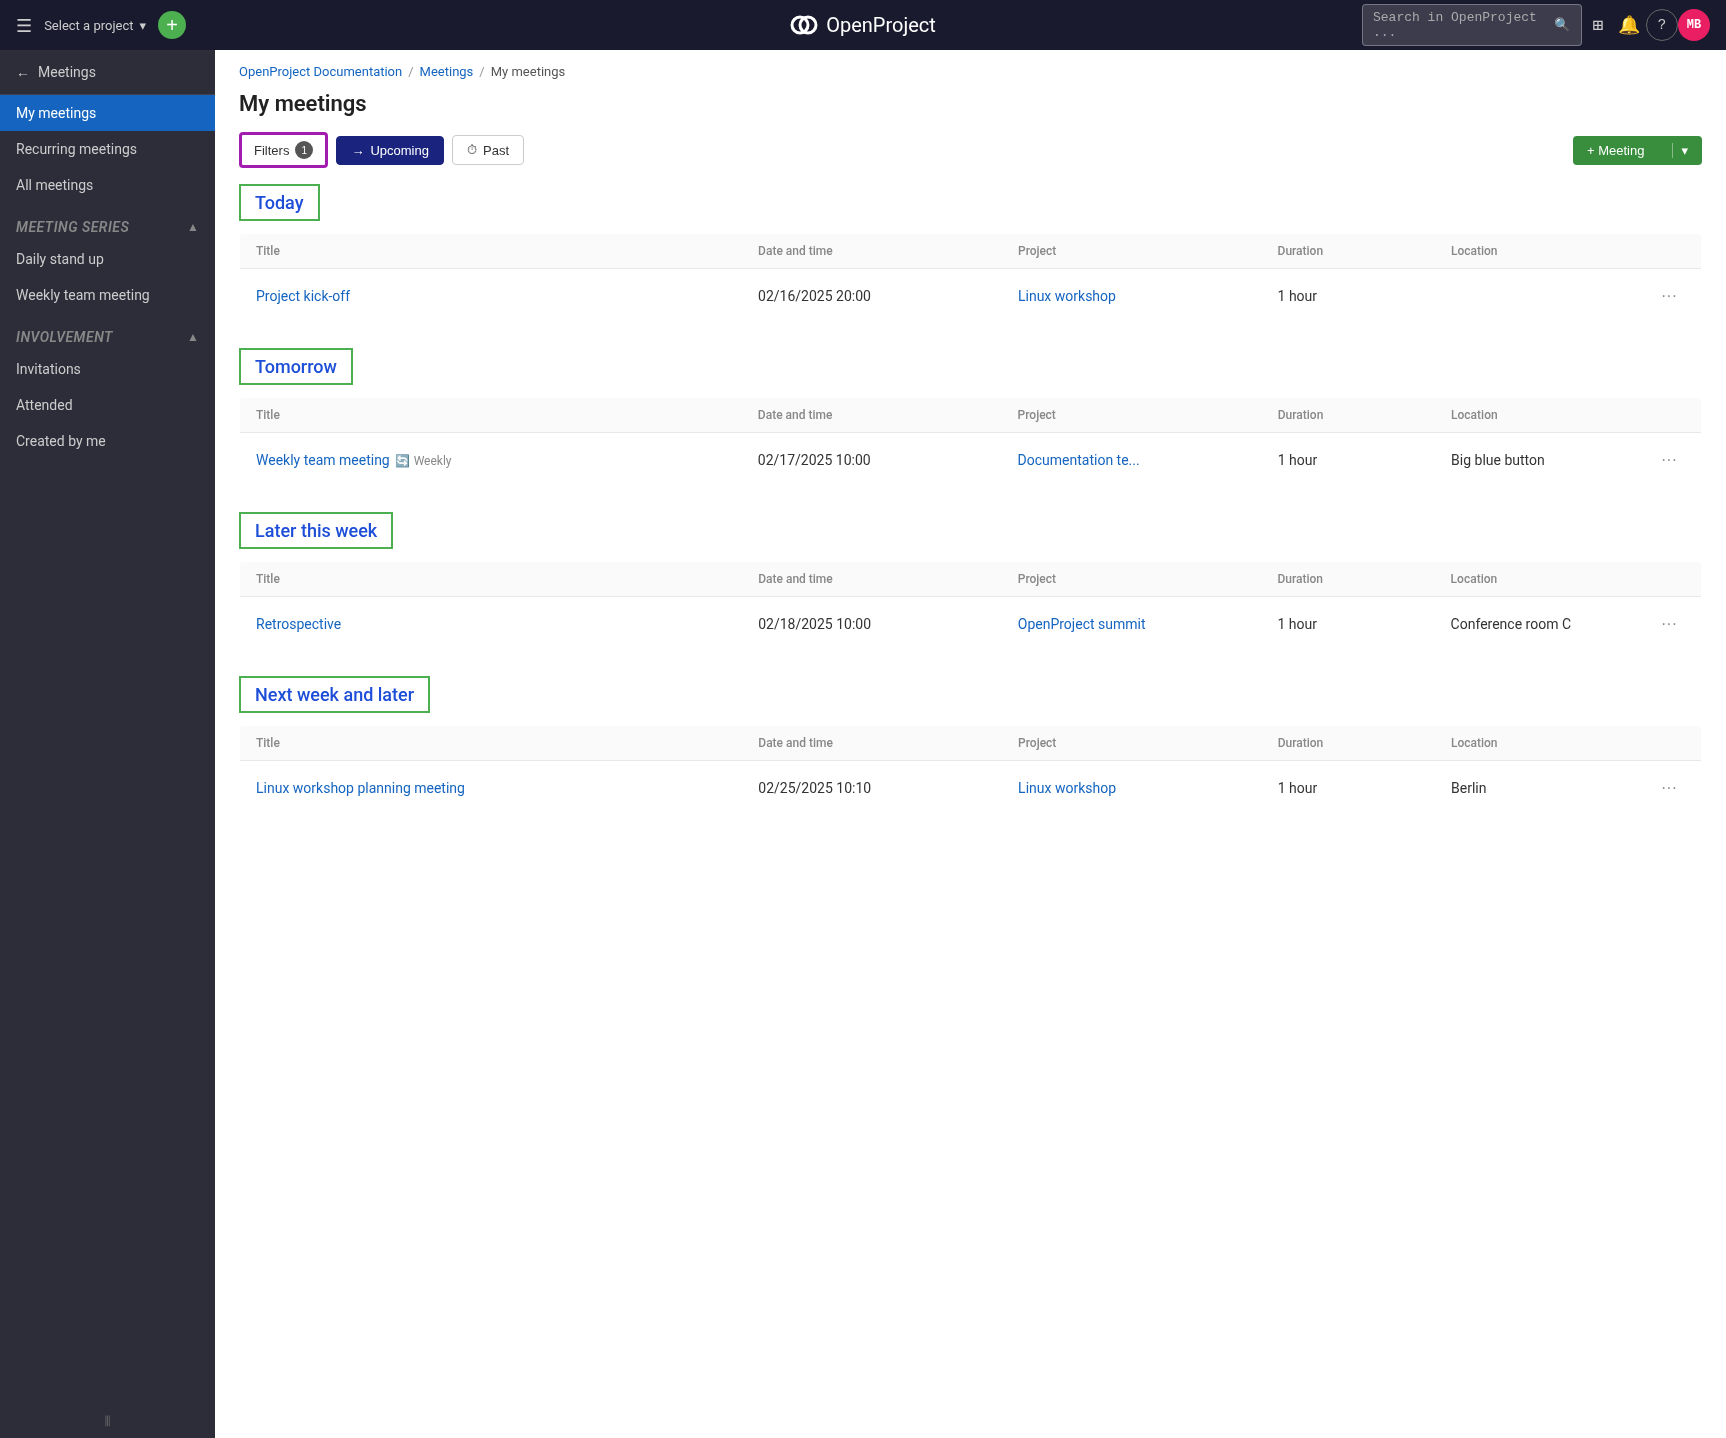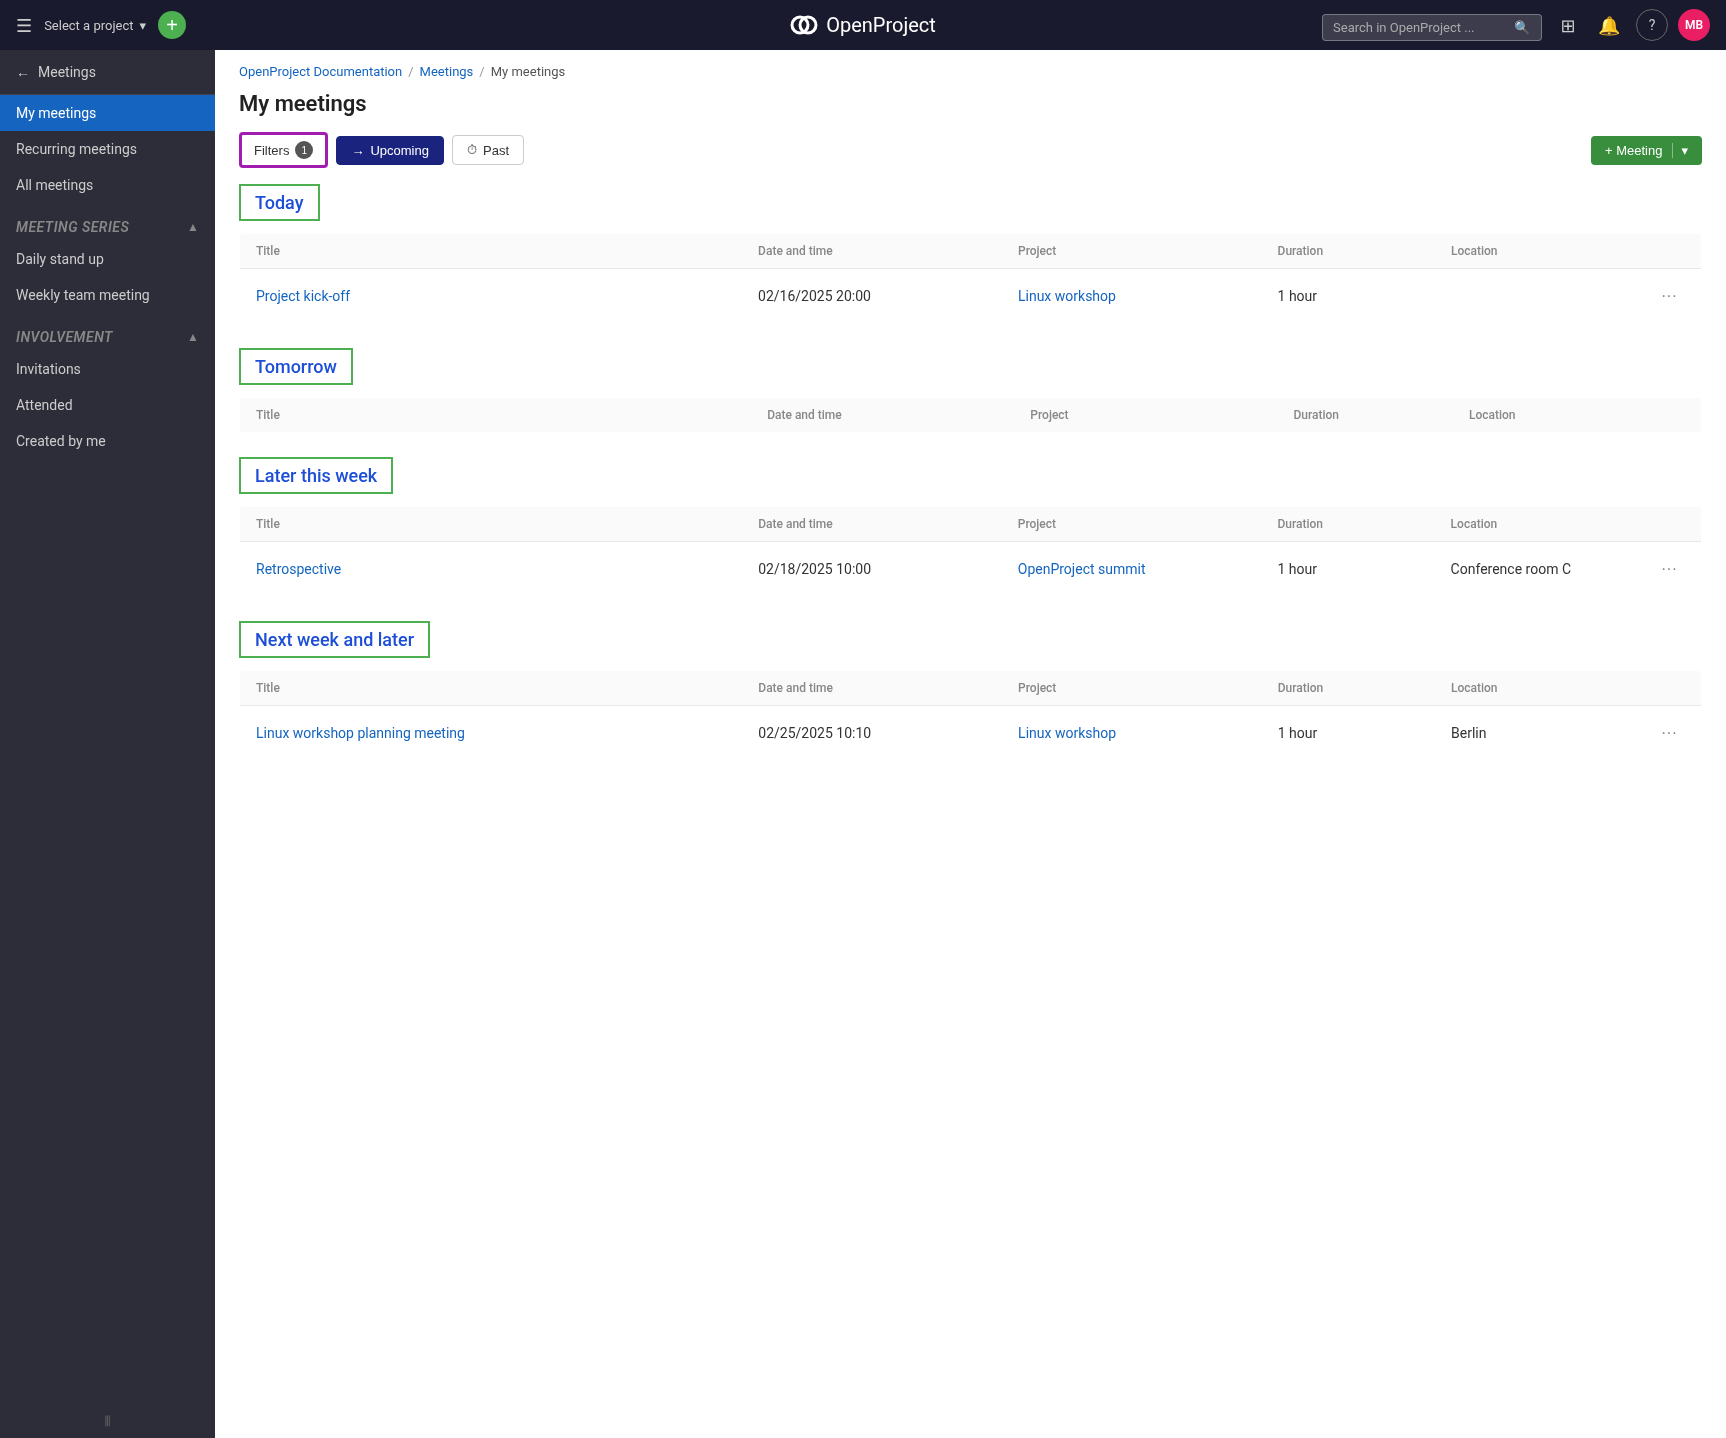--- a/index.html
+++ b/index.html
@@ -14,21 +14,21 @@
       height: 50px;
       flex-shrink: 0;
     }
     .top-nav-left { display: flex; align-items: center; gap: 12px; flex: 1; }
     .hamburger-icon { color: #ccc; cursor: pointer; font-size: 18px; }
     .project-selector { color: #ccc; cursor: pointer; display: flex; align-items: center; gap: 6px; font-size: 13px; }
     .add-btn { background: #4caf50; color: white; border: none; border-radius: 50%; width: 28px; height: 28px; cursor: pointer; font-size: 20px; display: flex; align-items: center; justify-content: center; line-height: 1; }
     .top-nav-center { flex: 1; display: flex; justify-content: center; align-items: flex-start; }
     .logo { display: flex; align-items: center; gap: 8px; }
     .logo-text { color: white; font-size: 20px; font-weight: 400; }
-    .top-nav-right { flex: 1; display: flex; align-items: flex-end; justify-content: flex-end; gap: 10px; }
+    .top-nav-right { flex: 1; display: flex; align-items: center; justify-content: flex-end; gap: 0; font-family: Liberation Mono, monospace; }
     .search-box { background: rgba(255,255,255,0.15); border: 1px solid rgba(255,255,255,0.3); border-radius: 4px; padding: 5px 10px; color: #ccc; font-size: 13px; display: flex; align-items: center; gap: 8px; cursor: pointer; width: 220px; }
     .nav-icon-btn { color: #ccc; cursor: pointer; font-size: 18px; width: 32px; height: 32px; display: flex; align-items: center; justify-content: center; border-radius: 50%; }
     .avatar { background: #e91e63; color: white; border-radius: 50%; width: 32px; height: 32px; display: flex; align-items: center; justify-content: center; font-size: 12px; font-weight: 600; cursor: pointer; }
 
     
     .main-layout { display: flex; flex: 1; overflow: hidden; }
 
     
     .sidebar { background: #2d2d3a; width: 215px; flex-shrink: 0; display: flex; flex-direction: column; overflow-y: auto; }
     .sidebar-back { display: flex; align-items: center; gap: 8px; padding: 14px 16px; color: #ccc; cursor: pointer; font-size: 14px; border-bottom: 1px solid rgba(255,255,255,0.1); }
@@ -45,21 +45,21 @@
     .breadcrumb a { color: #1565c0; text-decoration: none; cursor: pointer; }
     .breadcrumb-sep { color: #999; }
     .page-title { font-size: 22px; font-weight: 600; padding: 4px 24px 16px; color: #222; }
 
     
     .filters-bar { display: flex; align-items: center; gap: 8px; padding: 0 24px 16px; }
     .filter-btn { border: 3px solid #a21caf; background: white; border-radius: 4px; padding: 6px 12px; cursor: pointer; font-size: 13px; display: flex; align-items: center; gap: 6px; color: #333; }
     .filter-badge { background: #555; color: white; border-radius: 50%; width: 18px; height: 18px; font-size: 10px; display: flex; align-items: center; justify-content: center; }
     .tab-btn { border: 1px solid #ccc; background: white; border-radius: 4px; padding: 6px 14px; cursor: pointer; font-size: 13px; display: flex; align-items: center; gap: 6px; color: #333; }
     .tab-btn.active { background: #1a237e; color: white; border-color: #1a237e; }
-    .add-meeting-btn { margin-left: auto; background: #388e3c; color: white; border: none; border-radius: 4px; padding: 7px 14px; cursor: pointer; font-size: 13px; display: flex; align-items: center; gap: 6px; }
+    .add-meeting-btn { margin-left: auto; background: #388e3c; color: white; border: none; border-radius: 4px; padding: 7px 14px; cursor: pointer; font-size: 13px; display: flex; align-items: center; gap: 24px; }
     .add-meeting-btn .dropdown-arrow { border-left: 1px solid rgba(255,255,255,0.4); padding-left: 8px; margin-left: 4px; }
 
     
     .section { padding: 0 24px 24px; }
     .section-header { display: inline-block; border: 2px solid #4caf50; padding: 6px 14px; font-size: 18px; font-weight: 500; color: #1d4ed8; margin-bottom: 12px; }
     .meeting-table { width: 100%; border-collapse: collapse; border: 1px solid #e0e0e0; border-radius: 4px; overflow: hidden; }
     .meeting-table th { background: #fafafa; color: #888; font-size: 12px; font-weight: 500; text-align: left; padding: 10px 16px; border-bottom: 1px solid #e8e8e8; }
     .meeting-table td { padding: 14px 16px; border-bottom: 1px solid #f0f0f0; color: #333; font-size: 14px; vertical-align: middle; }
     .meeting-table tr:last-child td { border-bottom: none; }
     .meeting-link { color: #1565c0; text-decoration: none; cursor: pointer; }
@@ -195,20 +195,28 @@
               <tr>
                 <th class="col-title">Title</th>
                 <th class="col-datetime">Date and time</th>
                 <th class="col-project">Project</th>
                 <th class="col-duration">Duration</th>
                 <th class="col-location">Location</th>
                 <th class="col-actions"></th>
               </tr>
             </thead>
             <tbody>
+              <tr>
+                <td class="col-title"><a class="meeting-link">Weekly team meeting</a><span class="recurring-badge">🔄 Weekly</span></td>
+                <td class="col-datetime">02/17/2025 10:00</td>
+                <td class="col-project"><a class="project-link">Documentation te...</a></td>
+                <td class="col-duration">1 hour</td>
+                <td class="col-location">Big blue button</td>
+                <td class="col-actions"><button class="more-btn">···</button></td>
+              </tr>
             </tbody>
           </table></div>
         <div class="section"><div class="section-header">Later this week</div><table class="meeting-table">
             <thead>
               <tr>
                 <th class="col-title">Title</th>
                 <th class="col-datetime">Date and time</th>
                 <th class="col-project">Project</th>
                 <th class="col-duration">Duration</th>
                 <th class="col-location">Location</th>

